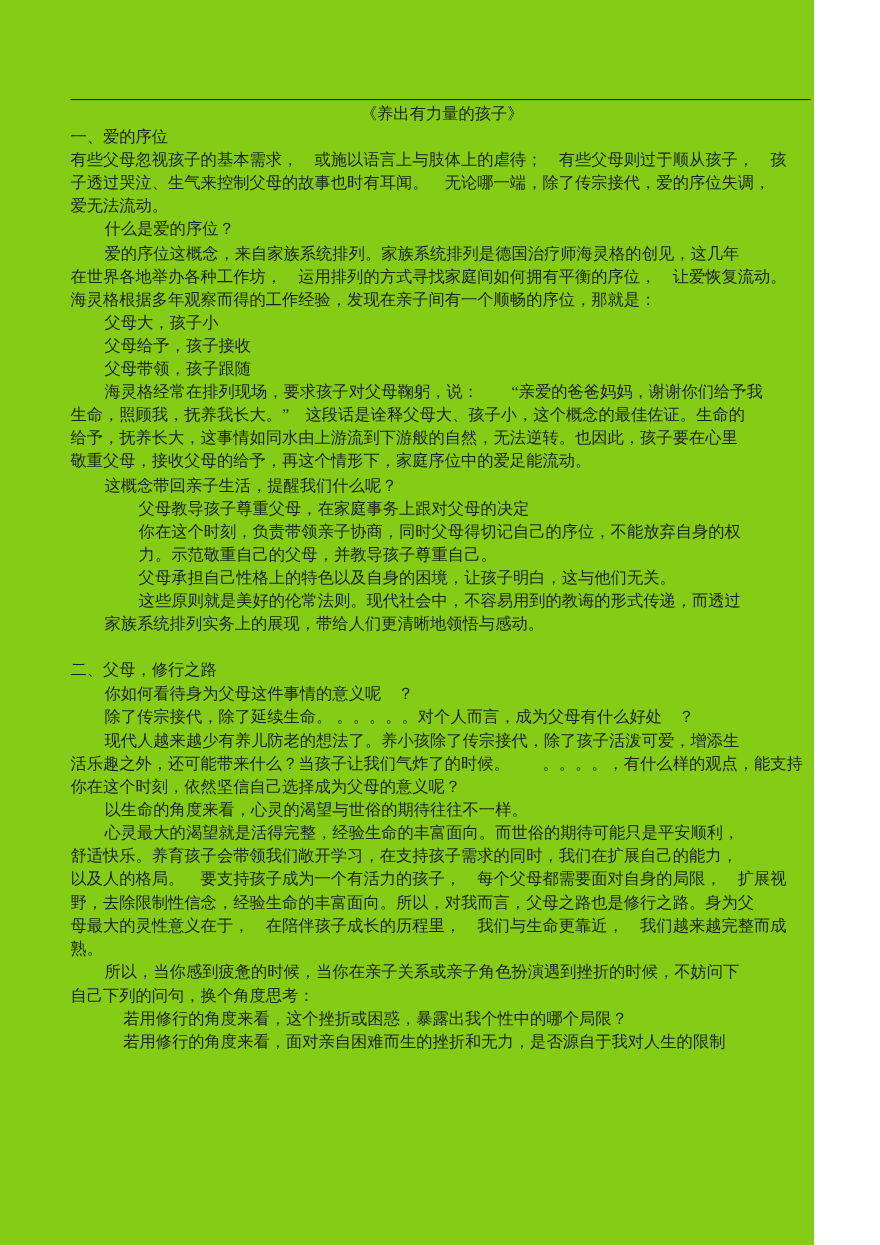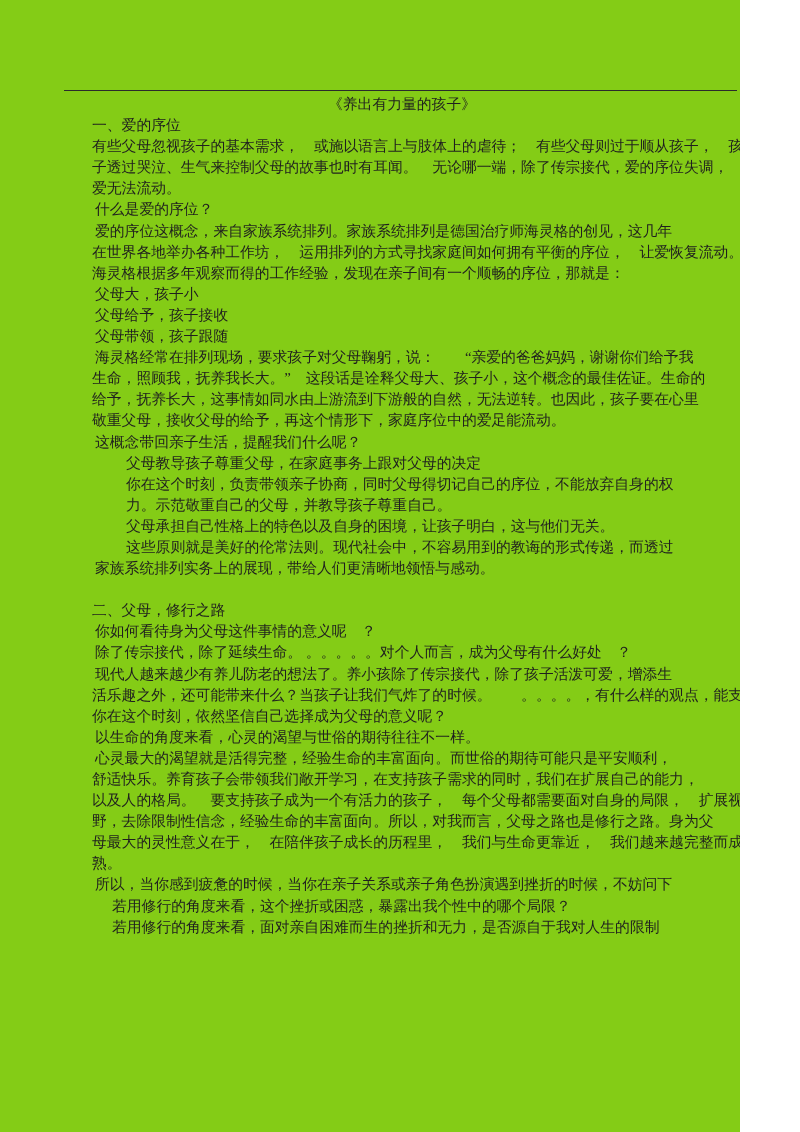--- a/index.html
+++ b/index.html
@@ -25,21 +25,21 @@
   .content {
     position: absolute;
     left: 64px;
     top: 94px;
     width: 676px;
     font-size: 14.8px;
     line-height: 21.1px;
   }
   .line { white-space: pre; min-height: 21.1px; }
   .title-line { text-align: center; white-space: pre; }
-  .indent-0 { padding-left: 0; margin-left: 28px; }
+  .indent-0 { padding-left: 0; }
   .indent-1 { padding-left: 31px; }
   .indent-2 { padding-left: 48px; }
   .indent-3 { padding-left: 62px; }
 </style>
 </head>
 <body>
 
 <div class="page">
   <hr class="top-rule">
   <div class="content">
@@ -75,17 +75,18 @@
         <div class="line indent-0">活乐趣之外，还可能带来什么？当孩子让我们气炸了的时候。　　。。。。，有什么样的观点，能支持</div>
         <div class="line indent-0">你在这个时刻，依然坚信自己选择成为父母的意义呢？</div>
         <div class="line indent-1">以生命的角度来看，心灵的渴望与世俗的期待往往不一样。</div>
         <div class="line indent-1">心灵最大的渴望就是活得完整，经验生命的丰富面向。而世俗的期待可能只是平安顺利，</div>
         <div class="line indent-0">舒适快乐。养育孩子会带领我们敞开学习，在支持孩子需求的同时，我们在扩展自己的能力，</div>
         <div class="line indent-0">以及人的格局。　要支持孩子成为一个有活力的孩子，　每个父母都需要面对自身的局限，　扩展视</div>
         <div class="line indent-0">野，去除限制性信念，经验生命的丰富面向。所以，对我而言，父母之路也是修行之路。身为父</div>
         <div class="line indent-0">母最大的灵性意义在于，　在陪伴孩子成长的历程里，　我们与生命更靠近，　我们越来越完整而成</div>
         <div class="line indent-0">熟。</div>
         <div class="line indent-1">所以，当你感到疲惫的时候，当你在亲子关系或亲子角色扮演遇到挫折的时候，不妨问下</div>
+        <div class="line indent-0">自己下列的问句，换个角度思考：</div>
         <div class="line indent-2">若用修行的角度来看，这个挫折或困惑，暴露出我个性中的哪个局限？</div>
         <div class="line indent-2">若用修行的角度来看，面对亲自困难而生的挫折和无力，是否源自于我对人生的限制</div>
       </div>
   </div>
 </div>
 
 </body></html>

